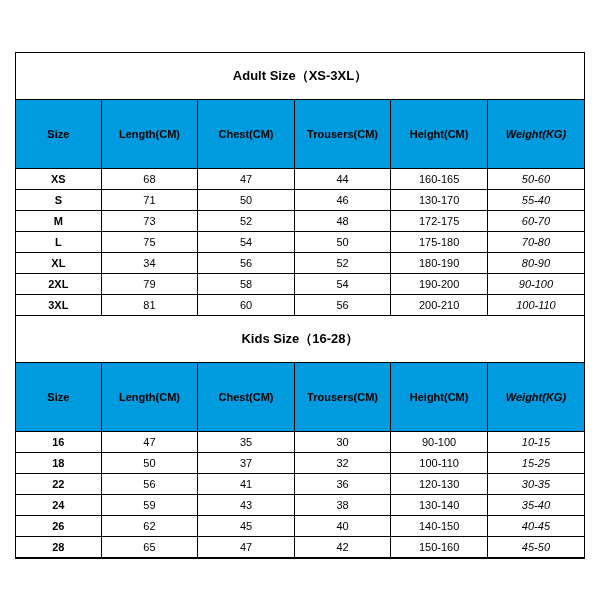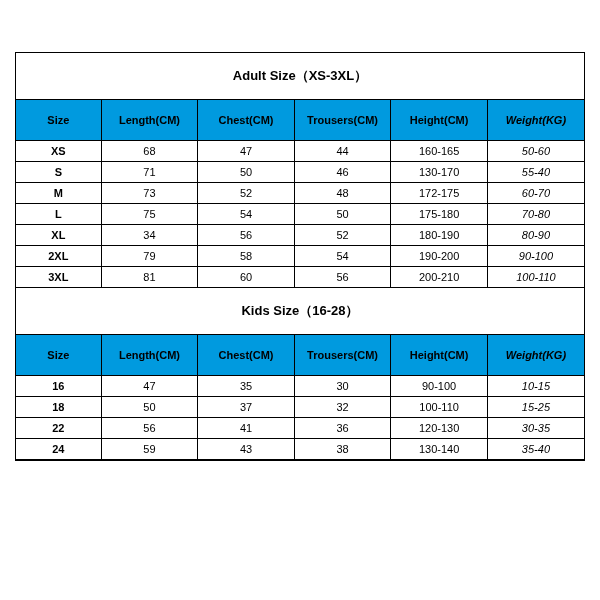--- a/index.html
+++ b/index.html
@@ -36,21 +36,21 @@
     text-align: center;
     vertical-align: middle;
     border-right: 1px solid #000;
   }
   .grid th:last-child, .grid td:last-child { border-right: none; font-style: italic; }
   .grid thead th {
     background: #009adf;
     color: #000;
     font-weight: bold;
     font-size: 11px;
-    padding: 14px 4px;
+    padding: 28px 4px;
     border-bottom: 1px solid #000;
   }
   .grid tbody td {
     padding: 4px 4px;
     font-size: 11px;
     border-bottom: 1px solid #000;
   }
   .grid tbody td.size-cell { font-weight: bold; }
   .col-size { width: 15%; }
   .col-rest { width: 17%; }
@@ -188,16 +188,32 @@
           <td>30-35</td>
         </tr>
       <tr>
           <td class="size-cell">24</td>
           <td>59</td>
           <td>43</td>
           <td>38</td>
           <td>130-140</td>
           <td>35-40</td>
         </tr>
+      <tr>
+          <td class="size-cell">26</td>
+          <td>62</td>
+          <td>45</td>
+          <td>40</td>
+          <td>140-150</td>
+          <td>40-45</td>
+        </tr>
+      <tr>
+          <td class="size-cell">28</td>
+          <td>65</td>
+          <td>47</td>
+          <td>42</td>
+          <td>150-160</td>
+          <td>45-50</td>
+        </tr>
     </tbody>
   </table>
 
 </div>
 
 </body></html>

